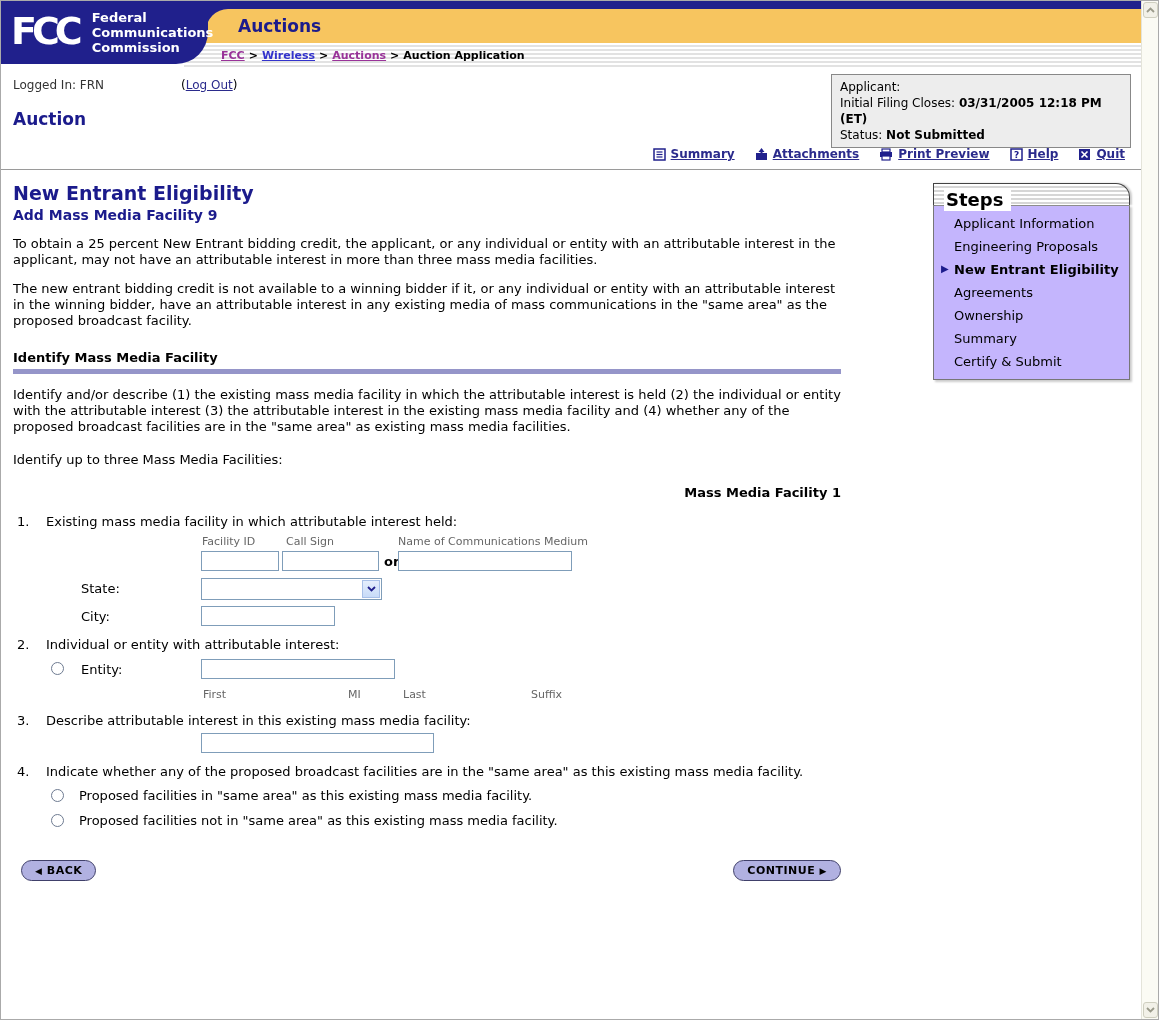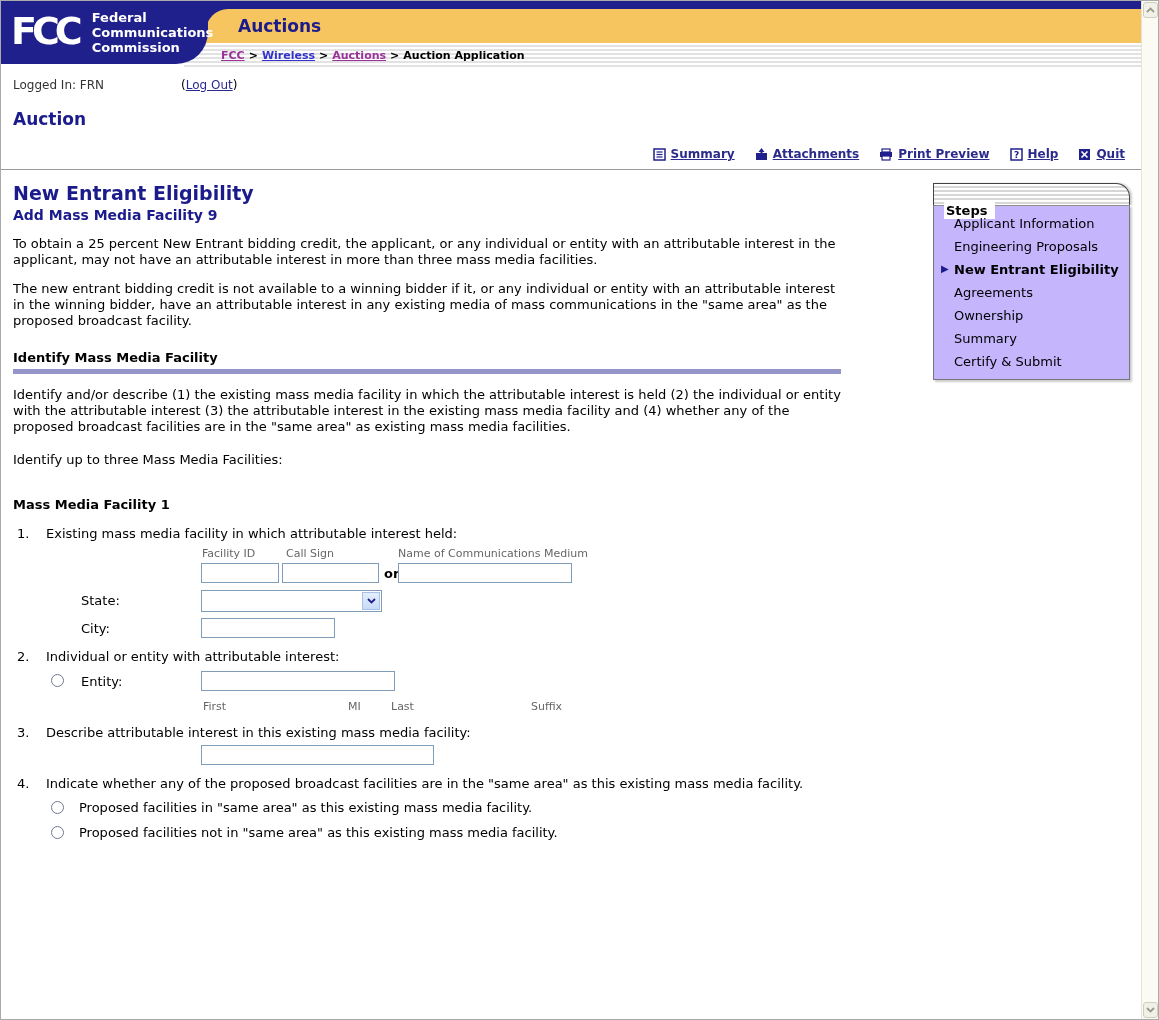--- a/index.html
+++ b/index.html
@@ -38,21 +38,21 @@
   .hr-line { position:absolute; left:0; top:168px; width:1141px; height:0; border-top:1px solid #9a9a9a; }
 
   
   .main { position:absolute; left:12px; top:181px; width:828px; }
   .main h1 { color:#1B1B8C; font-size:19px; font-weight:bold; }
   .main h2 { color:#1B1B8C; font-size:14px; font-weight:bold; margin-top:3px; }
   .para { margin-top:13px; font-size:13px; line-height:16px; }
   .section-head { margin-top:21px; font-size:13px; font-weight:bold; }
   .section-bar { margin-top:4px; height:5px; width:100%; background:#9595C9; }
   .identify-line { margin-top:17px; font-size:13px; }
-  .facility-head { margin-top:30px; font-size:13px; font-weight:bold; }
+  .facility-head { margin-top:18px; font-size:13px; font-weight:bold;text-align:right; }
 
   .qrow { display:flex; margin-top:14px; font-size:13px; }
   .qnum { width:33px; flex:0 0 33px; padding-left:4px; }
   .field-label-row { position:relative; height:15px; margin-top:6px; font-size:11px; color:#666; }
   .field-label-row span { position:absolute; top:0; }
   .input-row { position:relative; height:22px; margin-top:1px; }
   .input-row input[type=text] { position:absolute; top:0; height:20px; border:1px solid #7F9DB9; background:#fff; font:12px "DejaVu Sans",sans-serif; padding:0 3px; }
   .or-label { position:absolute; top:3px; font-weight:bold; font-size:13px; }
   .inline-label { position:absolute; top:3px; font-size:13px; }
   .radio { appearance:none; -webkit-appearance:none; width:13px; height:13px; border:1px solid #6E7B91; border-radius:50%; background:#fff; cursor:pointer; position:absolute; }
@@ -62,21 +62,21 @@
   .btn-row { margin-top:26px; position:relative; height:24px; }
   .pill-btn { position:absolute; top:0; background:#B1B1E1; border:1px solid #40406a; border-radius:11px; padding:3px 13px; font:bold 11px "DejaVu Sans",sans-serif; color:#000; cursor:pointer; letter-spacing:0.5px; }
   .pill-btn .arr { font-size:9px; }
   #back-btn { left:8px; }
   #continue-btn { right:0; }
 
   
   .sidebar { position:absolute; left:932px; top:182px; width:197px; }
   .side-box { margin-bottom:23px; }
   .tab-head { position:relative; height:22px; border:1px solid #444; border-bottom:none; border-top-right-radius:14px; background:repeating-linear-gradient(180deg,#ffffff 0 2px,#d6d6d6 2px 4px); box-shadow:2px 0 2px #ccc; }
-  .tab-head .tab-label { position:absolute; left:10px; top:18px; background:#fff; padding:1px 8px 1px 2px; font-size:13px; font-weight:bold; }
+  .tab-head .tab-label { position:absolute; left:10px; top:4px; background:#fff; padding:1px 8px 1px 2px; font-size:18px; font-weight:bold; }
   .steps-list { border:1px solid #777; background:#c4b5fd; box-shadow:2px 2px 2px #ccc; padding:6px 0 6px 0; }
   .step-item { position:relative; padding:4px 4px 4px 20px; font-size:13px; color:#000; cursor:pointer; }
   .step-item.current { font-weight:bold; }
   .step-marker { position:absolute; left:7px; top:5px; color:#1B1B8C; font-size:10px; }
   .cq-body { border:1px solid #aaa; background:#fff; height:42px; box-shadow:2px 2px 2px #ccc; }
 
   
   .scrollbar { position:absolute; right:0; top:0; width:17px; height:1018px; background:#FBFBF4; border-left:1px solid #e4e4da; }
   .sb-btn { position:absolute; left:1px; width:15px; height:16px; background:#F2F1E8; border:1px solid #cfcfc0; border-radius:3px; display:flex; align-items:center; justify-content:center; cursor:pointer; }
   .sb-up { top:1px; }
@@ -100,20 +100,25 @@
       <span>Commission</span>
     </span>
   </div>
   <div class="breadcrumb">
     <a class="crumb-visited">FCC</a><span class="crumb-sep">&gt;</span><a class="crumb-link">Wireless</a><span class="crumb-sep">&gt;</span><a class="crumb-visited">Auctions</a><span class="crumb-sep">&gt;</span><span>Auction Application</span>
   </div>
 
   <div class="session">Logged In: FRN</div>
   <div class="logout"><span>(</span><a>Log Out</a><span>)</span></div>
 
+  <div class="applicant-box">
+    <div>Applicant:</div>
+    <div><span>Initial Filing Closes: </span><b>03/31/2005 12:18 PM (ET)</b></div>
+    <div><span>Status: </span><b>Not Submitted</b></div>
+  </div>
 
   <div class="page-heading">Auction</div>
 
   <div class="toolbar">
     <span class="tool-item">
       <span>
           <svg width="13" height="13" viewBox="0 0 13 13">
             <rect x="1" y="1" width="11" height="11" fill="none" stroke="#20208C" stroke-width="1.5"></rect>
             <line x1="3.5" y1="4" x2="9.5" y2="4" stroke="#20208C" stroke-width="1.2"></line>
             <line x1="3.5" y1="6.5" x2="9.5" y2="6.5" stroke="#20208C" stroke-width="1.2"></line>
@@ -212,21 +217,21 @@
       <span>Individual or entity with attributable interest:</span>
     </div>
     <div class="input-row" style="margin-top:7px;">
       <input type="radio" name="ind-ent" class="radio" style="left: 38px; top: 3px;">
       <span class="inline-label" style="left:68px;">Entity:</span>
       <input type="text" style="left: 188px; width: 194px;" value="">
     </div>
     <div class="field-label-row" style="margin-top:7px;">
       <span style="left:190px;">First</span>
       <span style="left:335px;">MI</span>
-      <span style="left:378px;">Last</span>
+      <span style="left:390px;">Last</span>
       <span style="left:518px;">Suffix</span>
     </div>
 
     <div class="qrow" style="margin-top:10px;">
       <span class="qnum">3.</span>
       <span>Describe attributable interest in this existing mass media facility:</span>
     </div>
     <div class="input-row" style="margin-top:5px;">
       <input type="text" style="left: 188px; width: 233px;" value="">
     </div>
@@ -237,20 +242,24 @@
     </div>
     <div class="input-row" style="margin-top:8px;">
       <input type="radio" name="same-area" class="radio" style="left: 38px; top: 2px;">
       <span class="inline-label" style="left:66px; top:1px;">Proposed facilities in "same area" as this existing mass media facility.</span>
     </div>
     <div class="input-row" style="margin-top:3px;">
       <input type="radio" name="same-area" class="radio" style="left: 38px; top: 2px;">
       <span class="inline-label" style="left:66px; top:1px;">Proposed facilities not in "same area" as this existing mass media facility.</span>
     </div>
 
+    <div class="btn-row">
+      <button id="back-btn" class="pill-btn"><span class="arr">◀</span> <span>BACK</span></button>
+      <button id="continue-btn" class="pill-btn"><span>CONTINUE</span> <span class="arr">▶</span></button>
+    </div>
   </div>
 
   <div class="sidebar">
     <div class="side-box">
       <div class="tab-head">
         <span class="tab-label">Steps</span>
       </div>
       <div class="steps-list">
         <div class="step-item"><span>Applicant Information</span></div>
         <div class="step-item"><span>Engineering Proposals</span></div>

